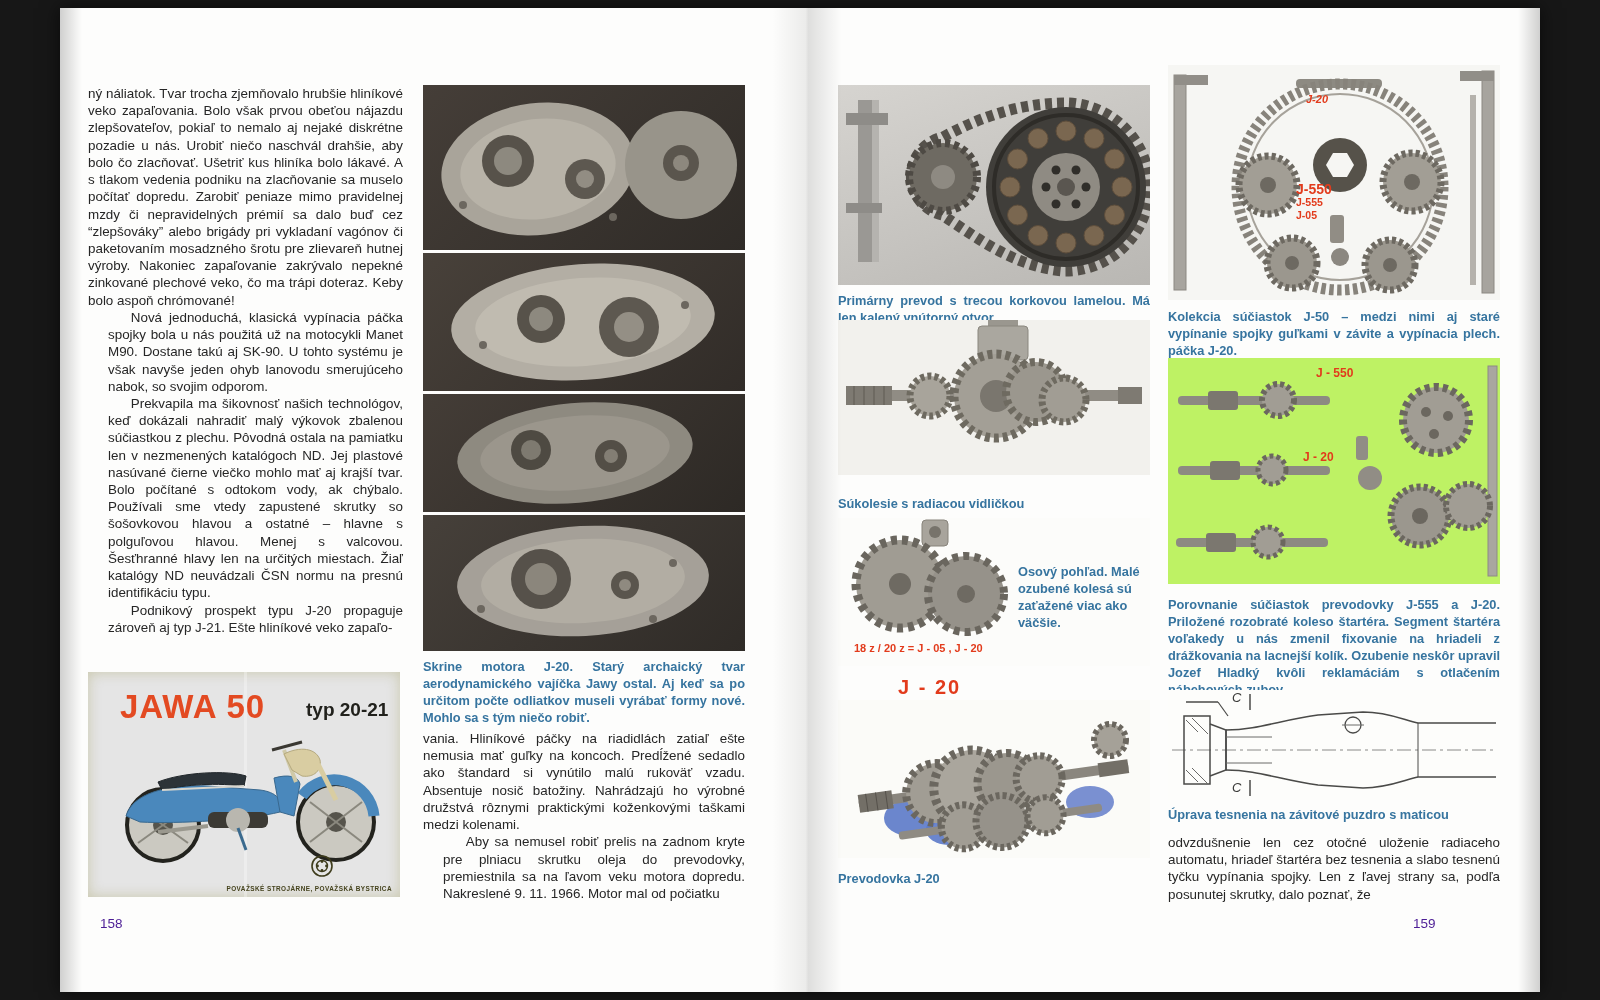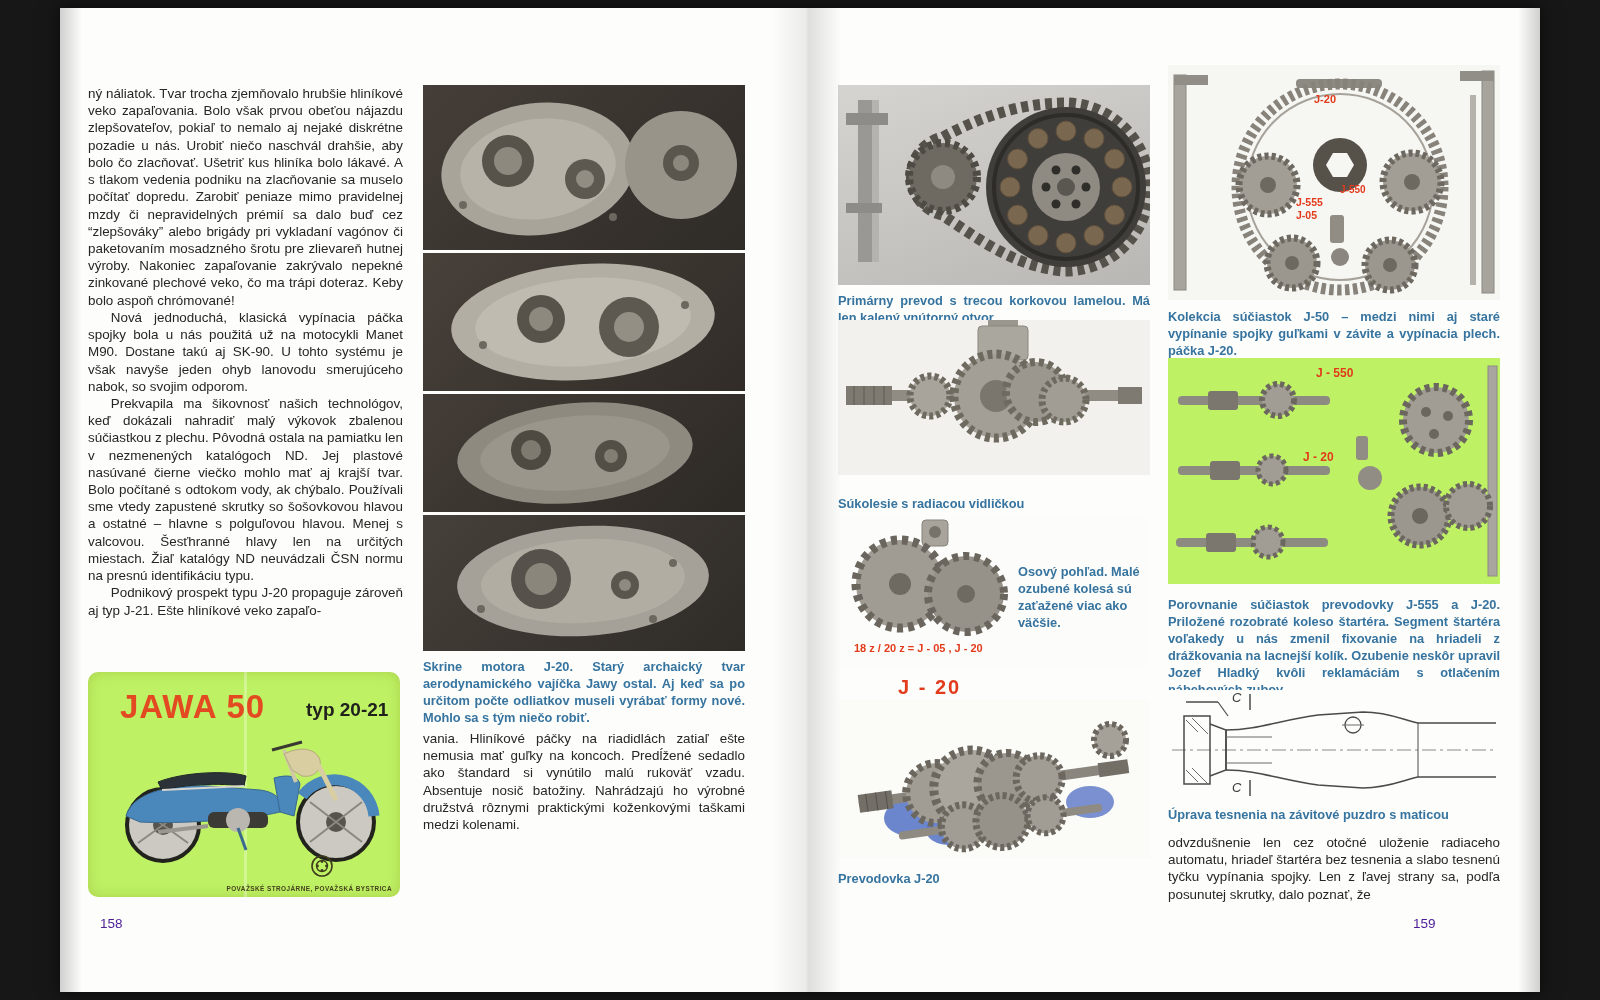--- a/index.html
+++ b/index.html
@@ -9,27 +9,27 @@
           box-shadow:0 0 18px rgba(0,0,0,.6);}
   .edgeL{position:absolute;left:0;top:0;width:22px;height:100%;
          background:linear-gradient(to right,rgba(0,0,0,.18),rgba(0,0,0,0));}
   .edgeR{position:absolute;right:0;top:0;width:22px;height:100%;
          background:linear-gradient(to left,rgba(0,0,0,.18),rgba(0,0,0,0));}
   .gutter{position:absolute;left:712px;top:0;width:70px;height:100%;
          background:linear-gradient(to right,rgba(0,0,0,0),rgba(0,0,0,.07) 48%,rgba(0,0,0,.12) 52%,rgba(0,0,0,0));}
   .abs{position:absolute;}
   .body-text{font-size:13.4px;line-height:1.285;color:#262626;}
   .body-text p{margin:0;text-align:justify;}
-  .body-text p.indent{text-indent:1.7em;}
+  .body-text p.indent{text-indent:1.7em;margin-left:20px;}
   .caption{color:#36749f;font-weight:700;font-size:12.8px;line-height:1.33;text-align:justify;}
   .caption.single{text-align:left;}
   .pagenum{color:#4c1d95;font-size:13.5px;font-weight:400;}
   .photo{position:absolute;overflow:hidden;}
   .red-label{position:absolute;color:#e23b1c;font-weight:700;white-space:nowrap;}
-  .poster{position:absolute;background:#bef264;overflow:hidden;box-shadow:inset 0 0 14px rgba(120,110,0,.25);border-radius:10px;}
+  .poster{position:absolute;background:#e5e5e5;overflow:hidden;box-shadow:inset 0 0 14px rgba(120,110,0,.25);}
   .poster .fold{position:absolute;left:50%;top:0;width:3px;height:100%;background:rgba(255,255,255,.3);}
   .poster-title{position:absolute;color:#e34a22;font-weight:800;font-size:33px;letter-spacing:1px;}
   .poster-sub{position:absolute;color:#21211c;font-weight:700;font-size:19px;}
   .poster-footer{position:absolute;color:#45431e;font-size:6.4px;letter-spacing:.45px;font-weight:700;}
   svg{display:block;}
 </style>
 </head>
 <body>
 
 <div id="stage">
@@ -132,20 +132,21 @@
       <circle cx="58" cy="94" r="4" fill="#6c675f"></circle>
           <circle cx="250" cy="48" r="4" fill="#6c675f"></circle>
           <circle cx="230" cy="104" r="4" fill="#6c675f"></circle>
     </svg>
   </div>
 
   <div class="abs caption" style="left:363px;top:650px;width:322px;">Skrine motora J-20. Starý archaický tvar aerodynamického vajíčka Jawy ostal. Aj keď sa po určitom počte odliatkov museli vyrábať formy nové. Mohlo sa s tým niečo robiť.</div>
 
   <div class="abs body-text" style="left:363px;top:722px;width:322px;">
     <p>vania. Hliníkové páčky na riadidlách zatiaľ ešte nemusia mať guľky na koncoch. Predĺžené sedadlo ako štandard si vynútilo malú rukoväť vzadu. Absentuje nosič batožiny. Nahrádzajú ho výrobné družstvá rôznymi praktickými koženkovými taškami medzi kolenami.</p>
+    <p class="indent">Aby sa nemusel robiť prelis na zadnom kryte pre plniacu skrutku oleja do prevodovky, premiestnila sa na ľavom veku motora dopredu. Nakreslené  9. 11. 1966. Motor mal od počiatku</p>
   </div>
 
   <div class="photo" style="left:778px;top:77px;width:312px;height:200px;background:linear-gradient(160deg,#d6d4d0,#b9b7b3);">
     <svg width="312" height="200" viewBox="0 0 312 200">
       <rect x="34" y="15" width="7" height="162" fill="#b5b3af"></rect>
       <rect x="20" y="15" width="14" height="162" fill="#9a9894"></rect>
       <rect x="8" y="28" width="42" height="12" fill="#8e8c88"></rect>
       <rect x="8" y="118" width="36" height="10" fill="#8e8c88"></rect>
       <path d="M105,52 C150,28 188,18 228,18 A 84 84 0 1 1 226,186 C 176,182 138,152 104,130 A 40 40 0 0 1 105,52 Z" fill="none" stroke="#55514b" stroke-width="11" stroke-dasharray="7 5"></path>
       <circle cx="105" cy="92" r="34" fill="#6e6a62" stroke="#4e4a44" stroke-width="8" stroke-dasharray="5 4"></circle>
@@ -260,22 +261,22 @@
       <circle cx="100" cy="120" r="8" fill="#6d6961"></circle>
       <circle cx="244" cy="117" r="29" fill="#a29e95" stroke="#6d6961" stroke-width="7" stroke-dasharray="4 3"></circle>
       <circle cx="244" cy="117" r="8" fill="#6d6961"></circle>
       <circle cx="124" cy="198" r="25" fill="#9b978e" stroke="#6d6961" stroke-width="7" stroke-dasharray="4 3"></circle>
       <circle cx="124" cy="198" r="7" fill="#6d6961"></circle>
       <circle cx="222" cy="200" r="25" fill="#9b978e" stroke="#6d6961" stroke-width="7" stroke-dasharray="4 3"></circle>
       <circle cx="222" cy="200" r="7" fill="#6d6961"></circle>
       <rect x="162" y="150" width="14" height="28" rx="3" fill="#918d85"></rect>
       <circle cx="172" cy="192" r="9" fill="#8b8780"></circle>
     </svg>
-    <div class="red-label" style="left:146px;top:28px;font-size:11px;">J-20</div>
-    <div class="red-label" style="left:128px;top:118px;font-size:10px;line-height:13px;margin-left:44px;">J-550</div>
+    <div class="red-label" style="left:138px;top:28px;font-size:11px;font-style:italic;">J-20</div>
+    <div class="red-label" style="left:128px;top:118px;font-size:14px;line-height:13px;">J-550</div>
     <div class="red-label" style="left:128px;top:131px;font-size:10.5px;line-height:13px;">J-555</div>
     <div class="red-label" style="left:128px;top:144px;font-size:10.5px;line-height:13px;">J-05</div>
   </div>
   <div class="abs caption" style="left:1108px;top:300px;width:332px;">Kolekcia súčiastok J-50 – medzi nimi aj staré vypínanie spojky guľkami v závite a vypínacia plech. páčka J-20.</div>
 
   <div class="photo" style="left:1108px;top:350px;width:332px;height:226px;background:#bef264;">
     <svg width="332" height="226" viewBox="0 0 332 226">
       <rect x="320" y="8" width="9" height="210" fill="#a9a6a0" stroke="#8d8a84"></rect>
       <g fill="#8d8a82">
         <rect x="10" y="38" width="152" height="9" rx="4"></rect>

